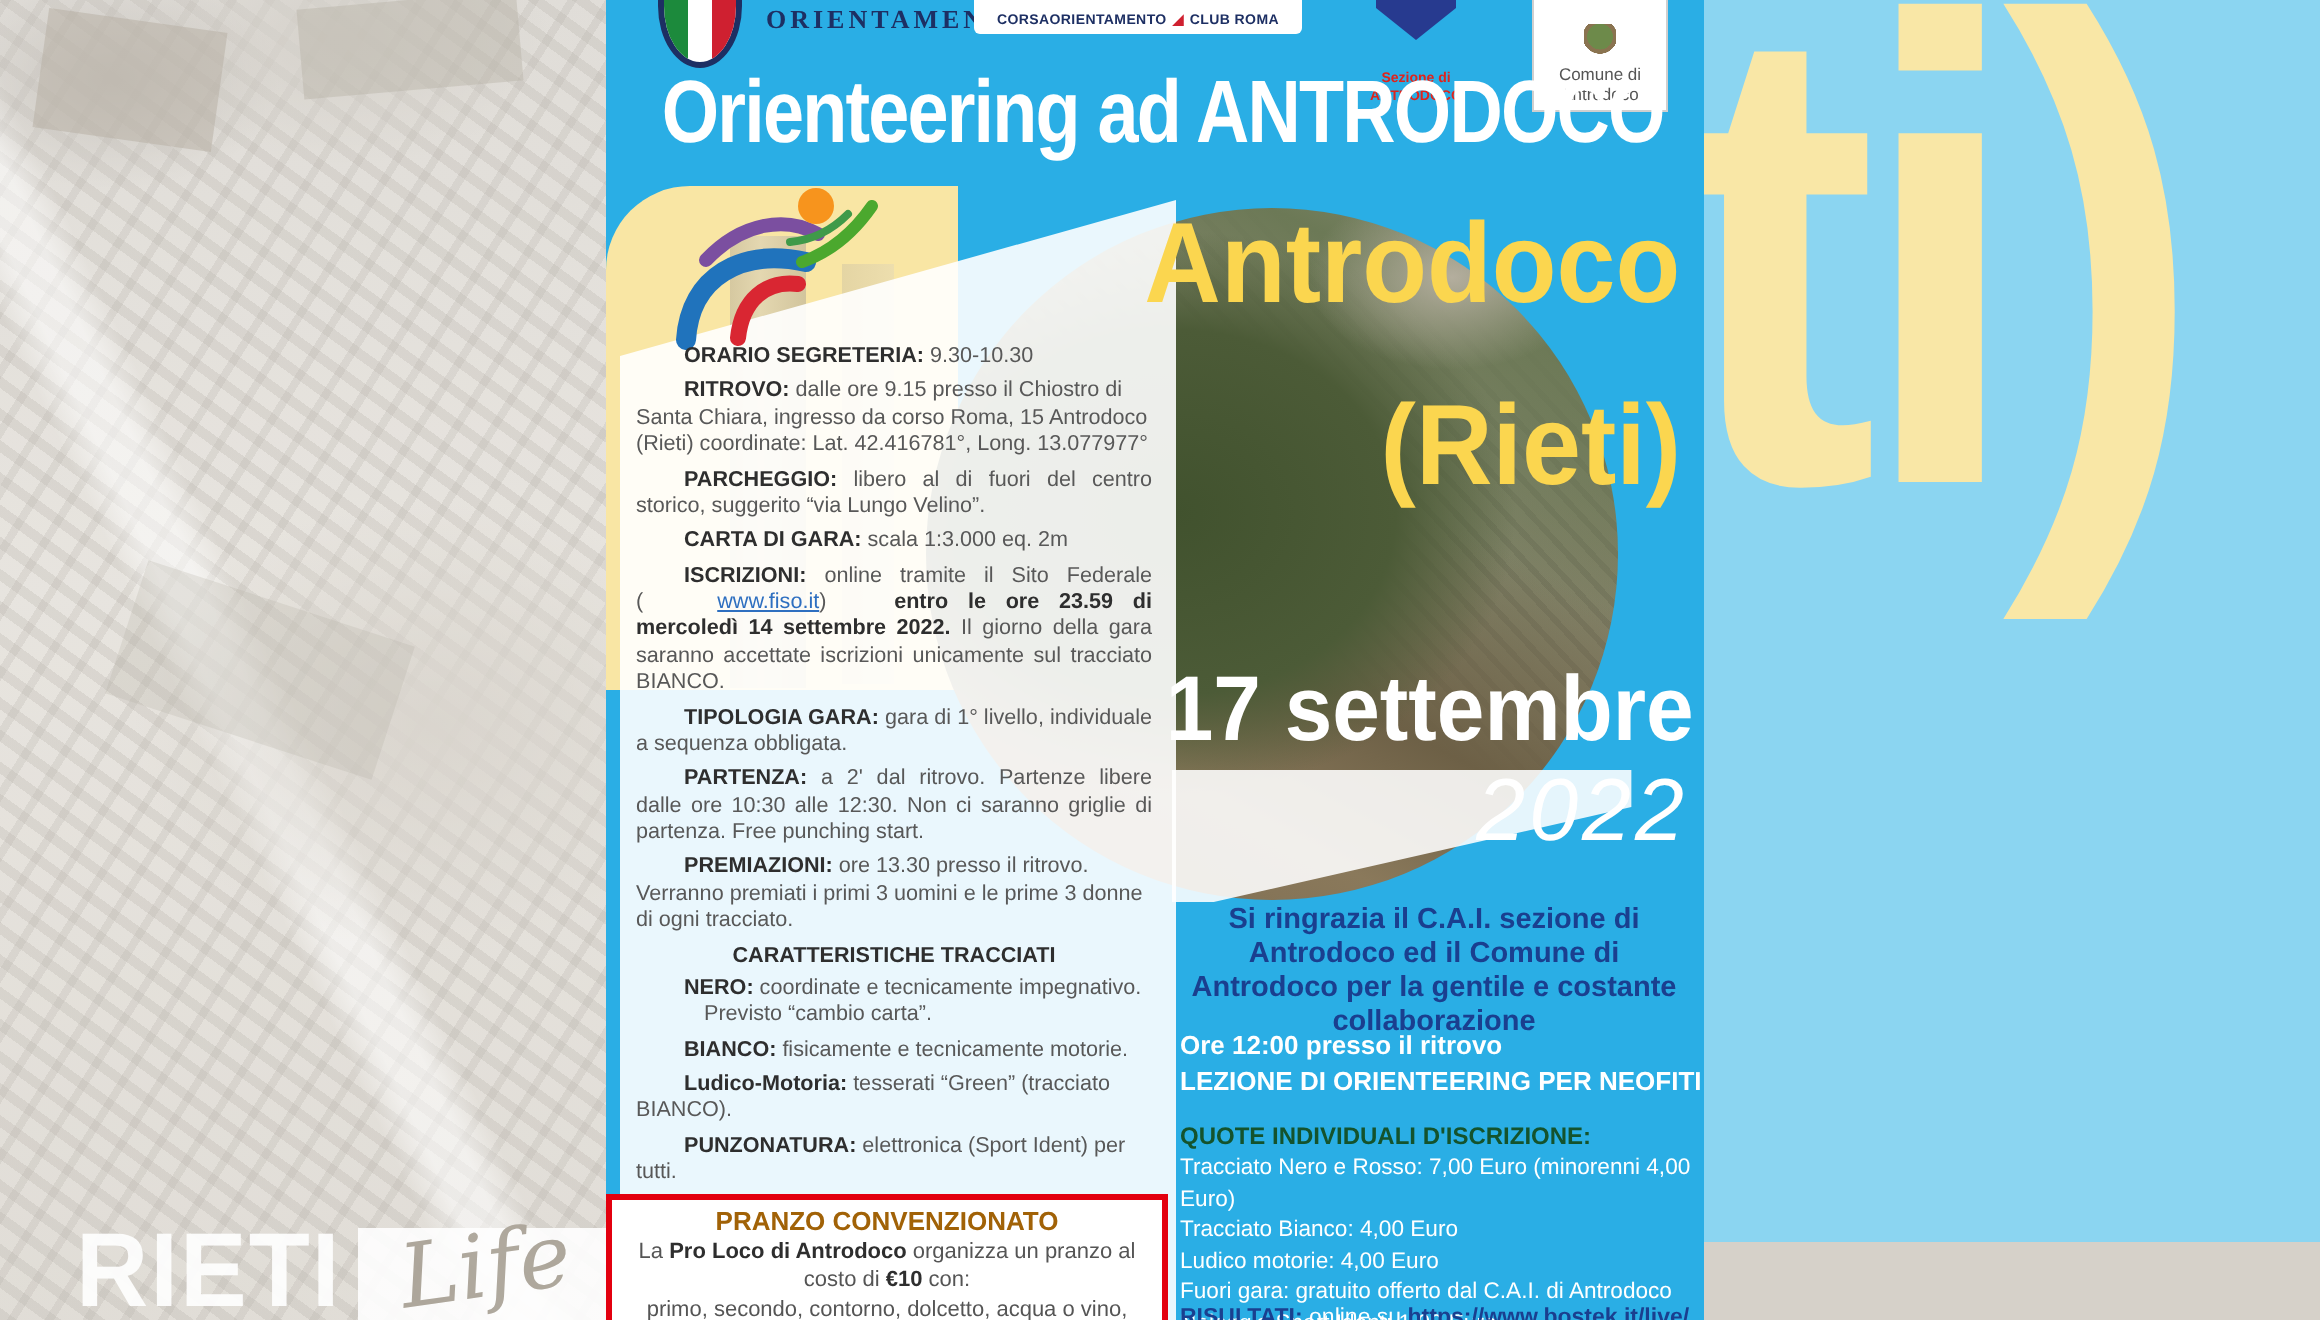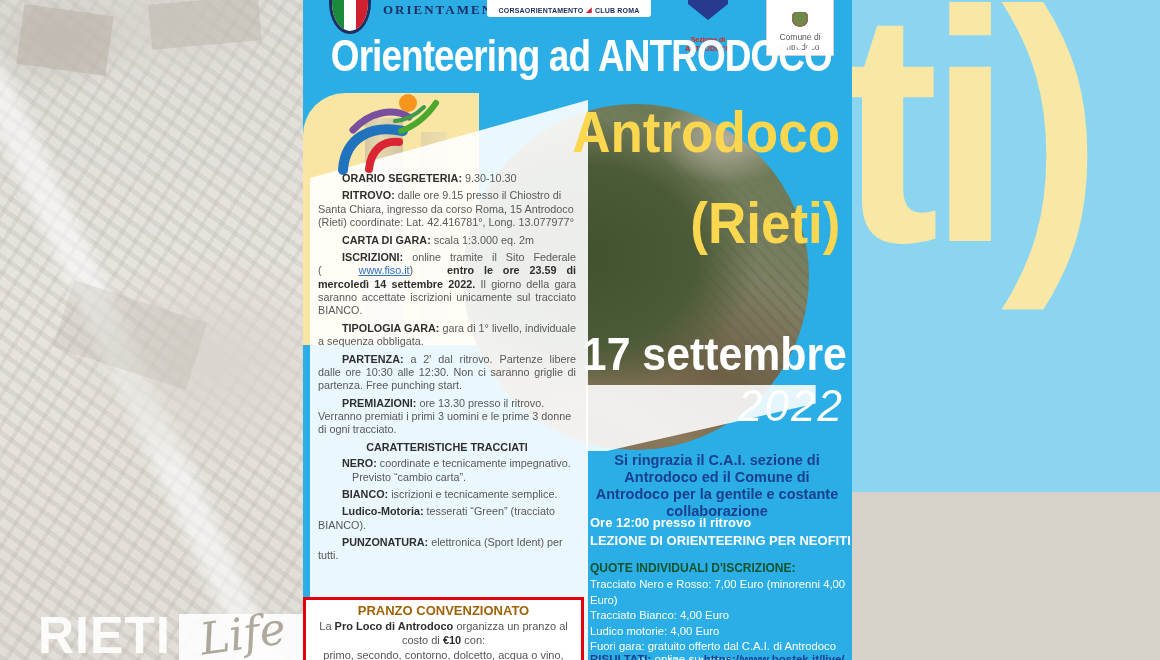--- a/index.html
+++ b/index.html
@@ -23,21 +23,21 @@
   .bg-block { position:absolute; background:#b5aea2; opacity:.5; }
 
   
   .rietilife { position:absolute; left:38px; top:606px; display:flex; align-items:flex-start; }
   .rietilife .word { color:#fff; font-weight:800; font-size:50px; letter-spacing:1px; transform:scaleY(1.05); opacity:.92; }
   .rietilife .lifebox { background:#fff; width:128px; height:70px; margin-left:8px; margin-top:8px; opacity:.9;
     display:flex; align-items:flex-start; justify-content:center; }
   .rietilife .lifebox span { font-family:"DejaVu Serif", serif; font-style:italic; font-size:44px; color:#a9a296; line-height:.9; transform:rotate(-8deg); }
 
   
-  .bg-right { position:absolute; left:852px; top:0; width:308px; height:492px; background:#8bd5f1; overflow:hidden; }
+  .bg-right { position:absolute; left:852px; top:0; width:308px; height:621px; background:#8bd5f1; overflow:hidden; }
   .bg-right .giant { position:absolute; left:-14px; top:-38px; font-size:330px; font-weight:800; line-height:1;
     color:#f9e7a6; letter-spacing:-12px; display:inline-block; transform:scaleX(.92); transform-origin:left top; }
 
   
   .flyer { position:absolute; left:303px; top:0; width:549px; height:660px; background:#2aaee5; overflow:hidden; }
 
   
   .cream { position:absolute; left:0; top:93px; width:176px; height:252px; background:#f9e6a4; border-radius:42px 0 0 0; z-index:1; }
   .tower1 { position:absolute; left:62px; top:118px; width:38px; height:226px; z-index:1; opacity:.5;
     background:linear-gradient(90deg,#b2ab9d,#cfc9bd 40%,#aaa395); }
@@ -191,29 +191,30 @@
       <path d="M24 40 C 42 21, 64 18, 80 27" stroke="#7b4fa0" stroke-width="7" fill="none" stroke-linecap="round"></path>
       <path d="M40 79 C 42 60, 54 50, 70 52" stroke="#d92632" stroke-width="8" fill="none" stroke-linecap="round"></path>
       <path d="M72 41 C 86 36, 98 26, 107 13" stroke="#4ba82e" stroke-width="6" fill="none" stroke-linecap="round"></path>
       <path d="M66 31 C 78 30, 88 24, 95 17" stroke="#3f9a49" stroke-width="4" fill="none" stroke-linecap="round"></path>
       <circle cx="79" cy="13" r="9" fill="#f7941d"></circle>
     </svg>
 
     <div class="content">
       <p class="nj"><b>ORARIO SEGRETERIA:</b> <span>9.30-10.30</span></p>
       <p class="nj"><b>RITROVO:</b> <span>dalle ore 9.15 presso il Chiostro di Santa Chiara, ingresso da corso Roma, 15 Antrodoco (Rieti) coordinate: Lat. 42.416781°, Long. 13.077977°</span></p>
+      <p><b>PARCHEGGIO:</b> <span>libero al di fuori del centro storico, suggerito “via Lungo Velino”.</span></p>
       <p class="nj"><b>CARTA DI GARA:</b> <span>scala 1:3.000 eq. 2m</span></p>
       <p><b>ISCRIZIONI:</b> <span>online tramite il Sito Federale (</span><a href="#">www.fiso.it</a><span>) </span><b>entro le ore 23.59 di mercoledì 14 settembre 2022.</b><span> Il giorno della gara saranno accettate iscrizioni unicamente sul tracciato BIANCO.</span></p>
       <p><b>TIPOLOGIA GARA:</b> <span>gara di 1° livello, individuale a sequenza obbligata.</span></p>
       <p><b>PARTENZA:</b> <span>a 2' dal ritrovo. Partenze libere dalle ore 10:30 alle 12:30. Non ci saranno griglie di partenza. Free punching start.</span></p>
       <p class="nj"><b>PREMIAZIONI:</b> <span>ore 13.30 presso il ritrovo. Verranno premiati i primi 3 uomini e le prime 3 donne di ogni tracciato.</span></p>
       <p class="ctr">CARATTERISTICHE TRACCIATI</p>
       <p class="nj" style="margin-bottom:0;"><b>NERO:</b> <span>coordinate e tecnicamente impegnativo.</span></p>
       <p class="indent"><span>Previsto “cambio carta”.</span></p>
-      <p class="nj"><b>BIANCO:</b> <span>iscrizioni e tecnicamente semplice.</span></p>
+      <p class="nj"><b>BIANCO:</b> <span>fisicamente e tecnicamente motorie.</span></p>
       <p class="nj"><b>Ludico-Motoria:</b> <span>tesserati “Green” (tracciato BIANCO).</span></p>
       <p class="nj"><b>PUNZONATURA:</b> <span>elettronica (Sport Ident) per tutti.</span></p>
     </div>
 
     <div class="lunch">
       <div class="lt">PRANZO CONVENZIONATO</div>
       <div class="lb"><span>La </span><b>Pro Loco di Antrodoco</b><span> organizza un pranzo al costo di </span><b>€10</b><span> con:</span></div>
       <div class="lb">primo, secondo, contorno, dolcetto, acqua o vino,</div>
     </div>
 

